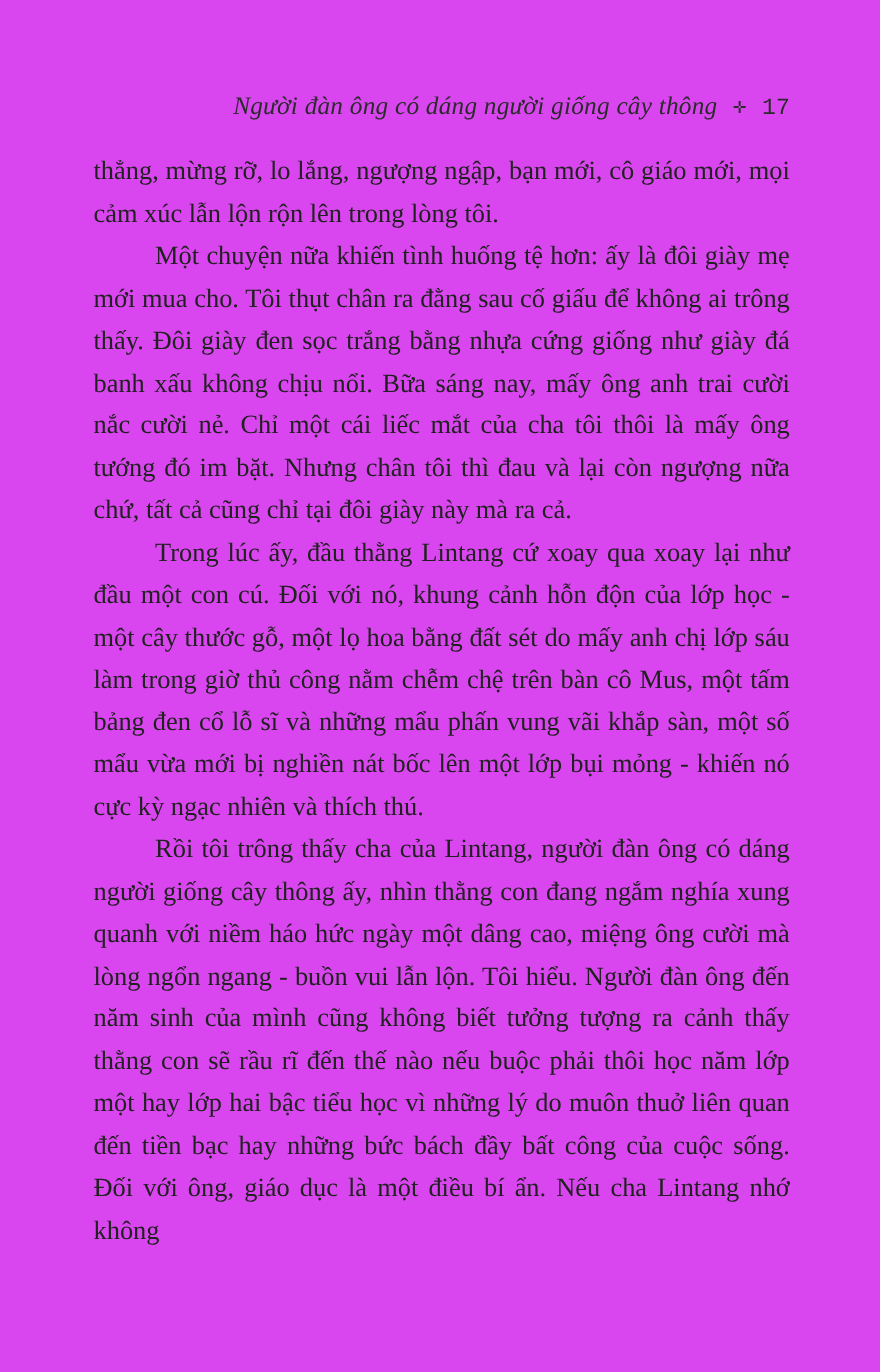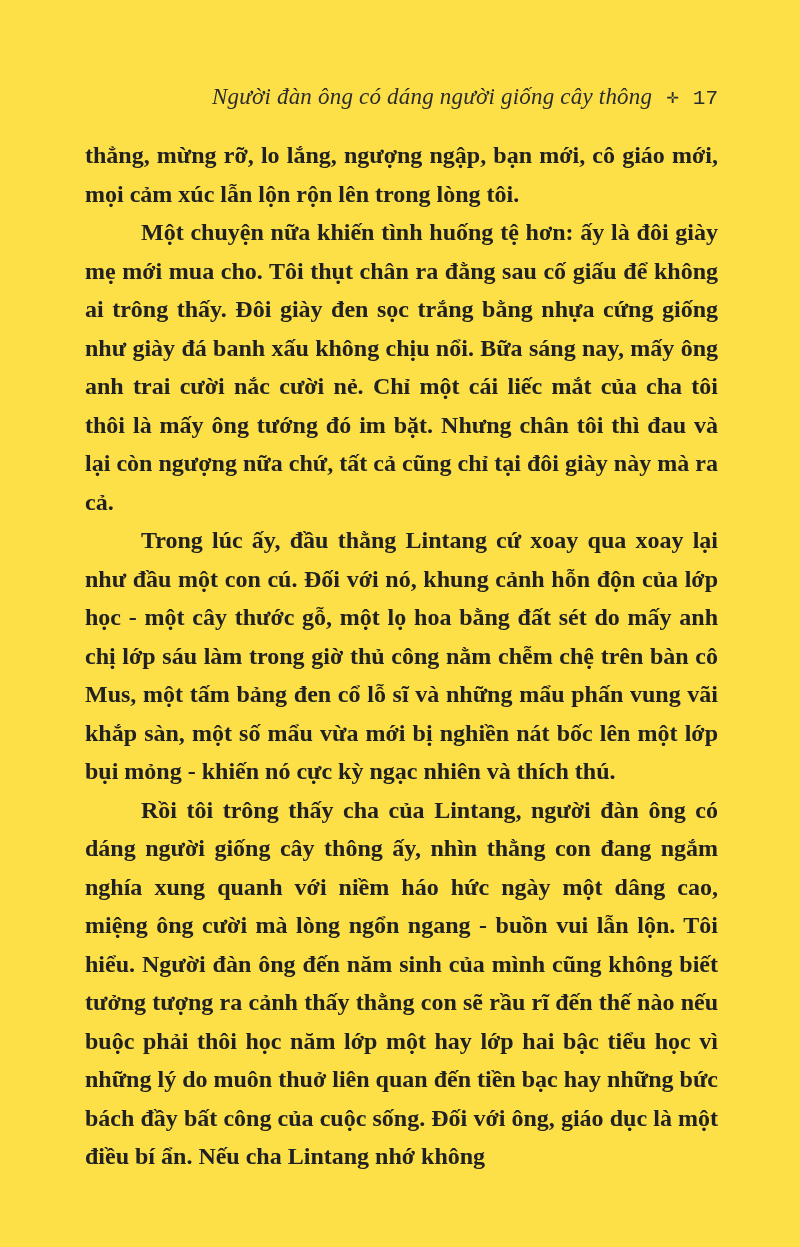--- a/index.html
+++ b/index.html
@@ -5,21 +5,21 @@
   html, body {
     margin: 0;
     padding: 0;
     background: #e8e8e6;
   }
   .book-page {
     position: relative;
     width: 800px;
     height: 1247px;
     margin: 0 auto;
-    background: #fde047;
+    background: #d946ef;
     box-sizing: border-box;
     padding: 84px 82px 40px 85px;
     overflow: hidden;
     font-family: "Liberation Serif", "DejaVu Serif", serif;
     color: #1f1f1f;
   }
   .page-header {
     display: flex;
     justify-content: flex-end;
     align-items: baseline;
@@ -47,21 +47,20 @@
   .page-body {
     font-size: 24px;
     line-height: 38.5px;
     text-align: justify;
     text-justify: inter-word;
     color: #212121;
   }
   .para {
     margin: 0;
     text-indent: 56px;
-    font-weight: bold;
   }
   .para.continuation {
     text-indent: 0;
   }
 </style>
 </head>
 <body>
 
 <div class="book-page">
 

